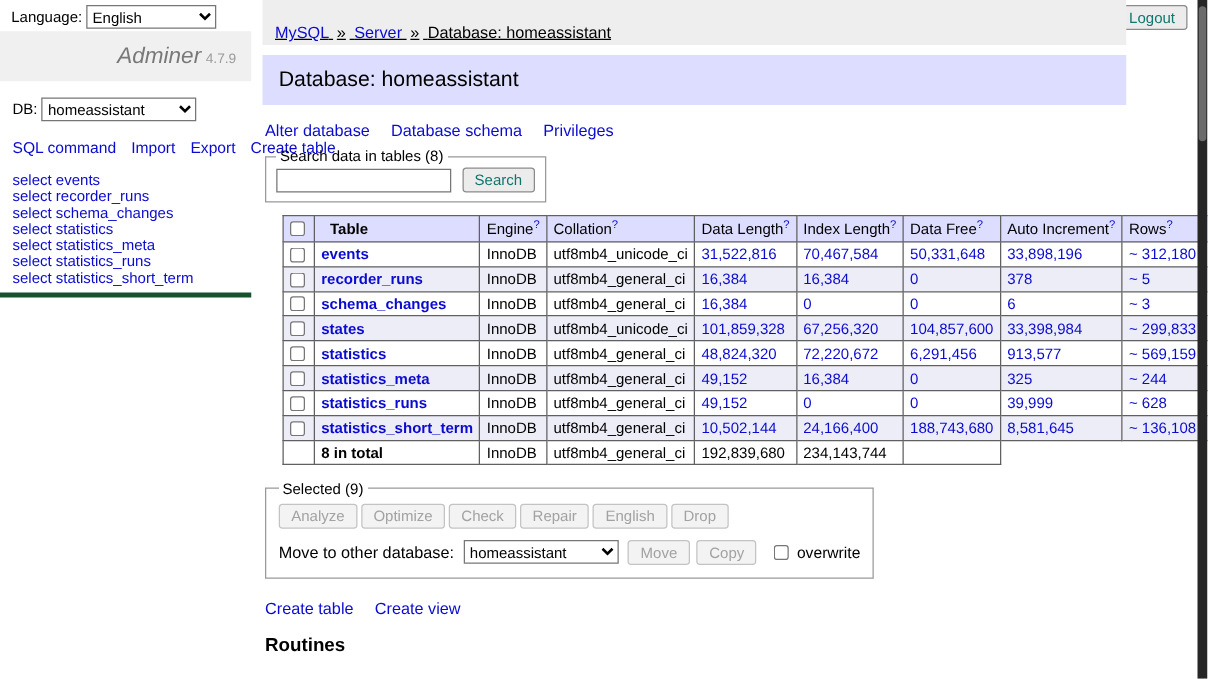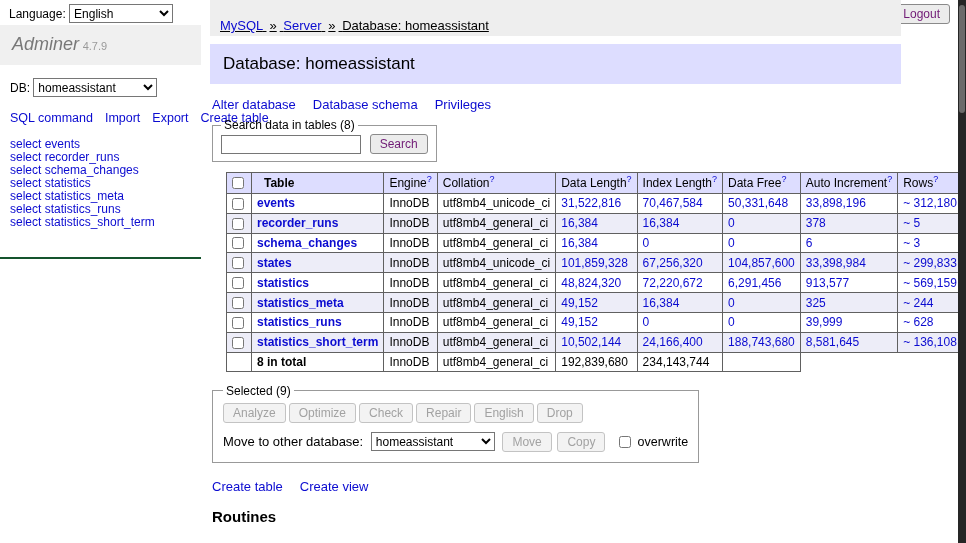--- a/index.html
+++ b/index.html
@@ -4,38 +4,38 @@
 <style>
   * { box-sizing: border-box; }
   html, body { margin:0; padding:0; }
   body {
     width:966px; height:543px; overflow:hidden; position:relative;
     font-family:"Liberation Sans", sans-serif; font-size:13px;
     background:#fff; color:#000;
   }
   a { color:var(--link,#0b0bd0); text-decoration:none; cursor:pointer; }
   button { font-family:inherit; font-size:12px; padding:2px 9px; background:#ececec;
-           border:1px solid #8a8a8a; border-radius:3px; color:#701a75; }
+           border:1px solid #8a8a8a; border-radius:3px; color:#0f766e; }
   button:disabled { color:#a2a2a2; border-color:#c3c3c3; background:#f3f3f3; }
   select { font-family:inherit; font-size:12px; border:1px solid #767676; background:#fff; height:19px; }
   input[type="checkbox"] { width:12px; height:12px; margin:1px 3px 1px 1px; vertical-align:middle; }
 
   .lang-row { position:absolute; left:0; top:0; width:201px; height:25px; padding:4px 9px; font-size:12px; }
   .lang-row select { width:104px; }
   .logout-btn { position:absolute; top:4px; right:16px; }
 
   .sidebar { position:absolute; left:0; top:25px; width:201px; bottom:0; background:#fff; }
-  .brand { background:var(--brand_bg,#f0f0f0); height:40px; padding:9px 12px; }
+  .brand { background:var(--brand_bg,#f0f0f0); height:40px; padding:9px 12px;text-align:right; }
   .brand-name { font-style:italic; font-size:18px; color:#787878; }
   .brand-ver { font-size:11px; color:#9a9a9a; }
   .db-row { margin:13px 10px 0; font-size:12px; }
   .db-row select { width:124px; }
   .cmd-links { margin:12px 10px 0; width:176px; font-size:12.5px; line-height:1.5; }
   .cmd-links a { margin-right:12px; white-space:nowrap; }
-  .tbl-links { margin:10px 0 0; padding:0 10px 28px; border-bottom:2px solid #14532d; }
+  .tbl-links { margin:10px 0 0; padding:0 10px 5px; border-bottom:4px solid #14532d; }
   .tbl-links a { display:block; font-size:12px; line-height:13px; }
 
   .content { position:absolute; left:201px; top:0; width:712px; padding-left:9px; }
   .breadcrumb { height:25px; width:691px; background:var(--breadcrumb_bg,#eee); padding:18px 10px; font-size:13px;text-decoration:underline; }
   .breadcrumb .sep { margin:0 3px; }
   .page-title { width:691px; margin:8px 0 0; background:var(--header_bg,#ddf); font-weight:normal; font-size:17px; padding:10px 13px; }
   .db-links { margin:13px 0 0 2px; }
   .db-links a, .create-links a, .routine-links a { margin-right:17px; }
   h3 { font-size:15px; margin:14px 0 0 2px; }
 

